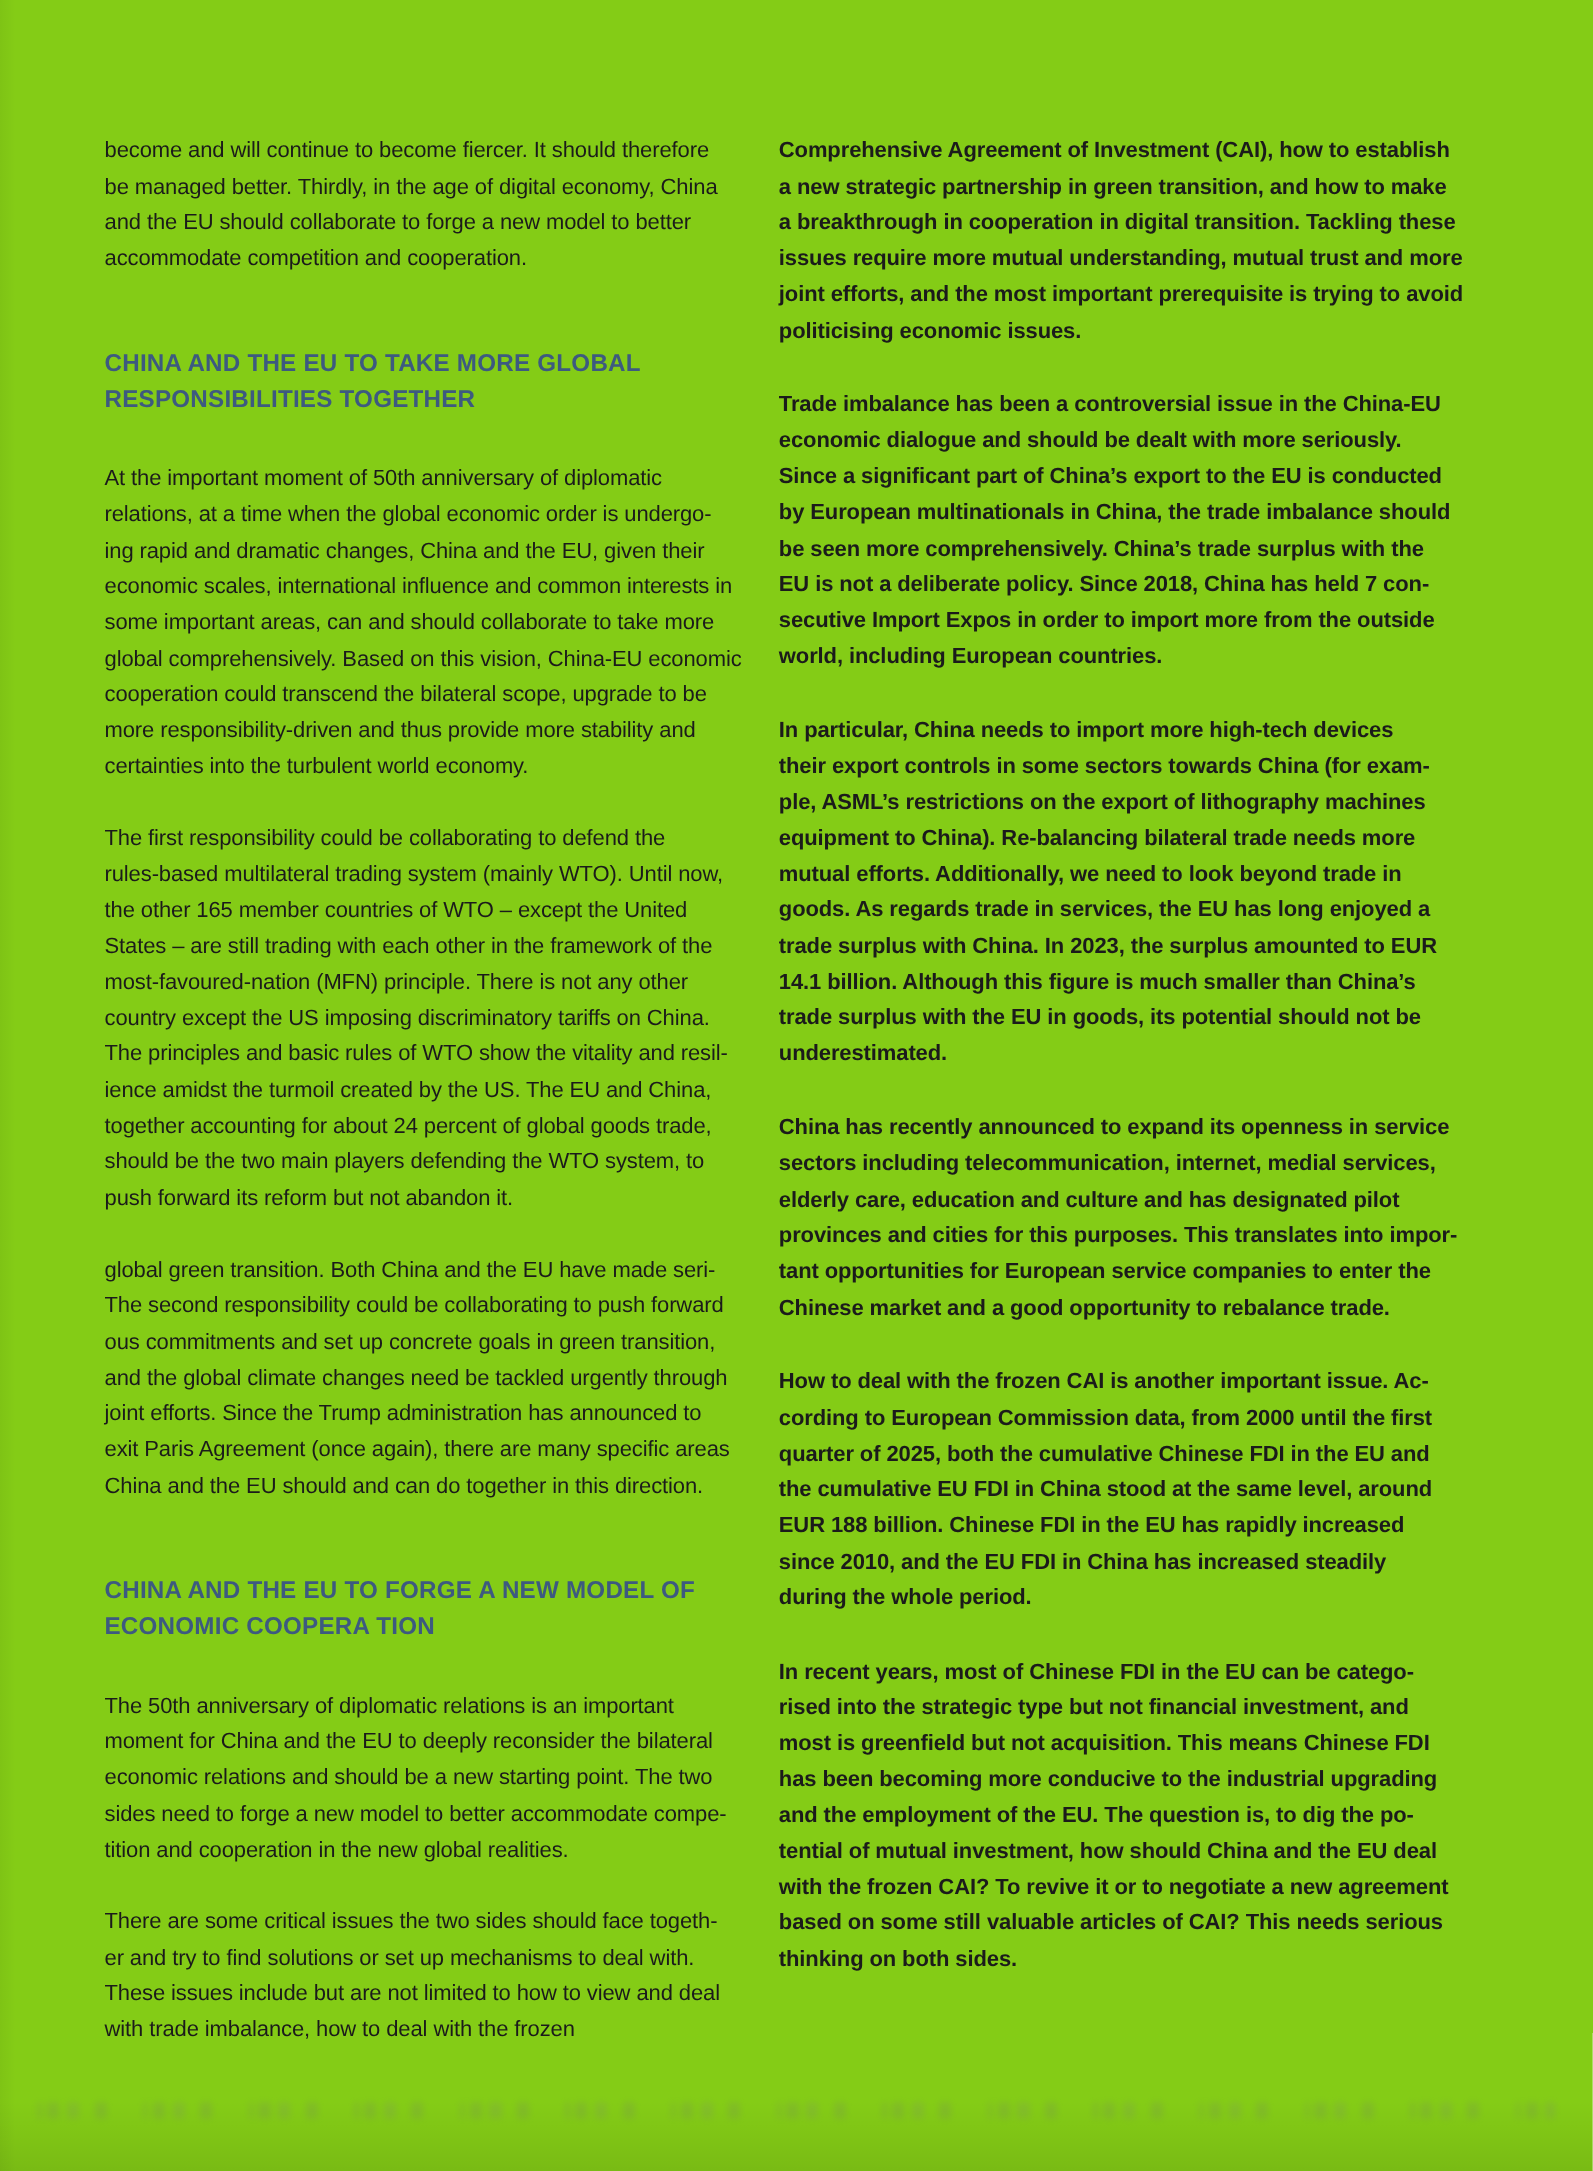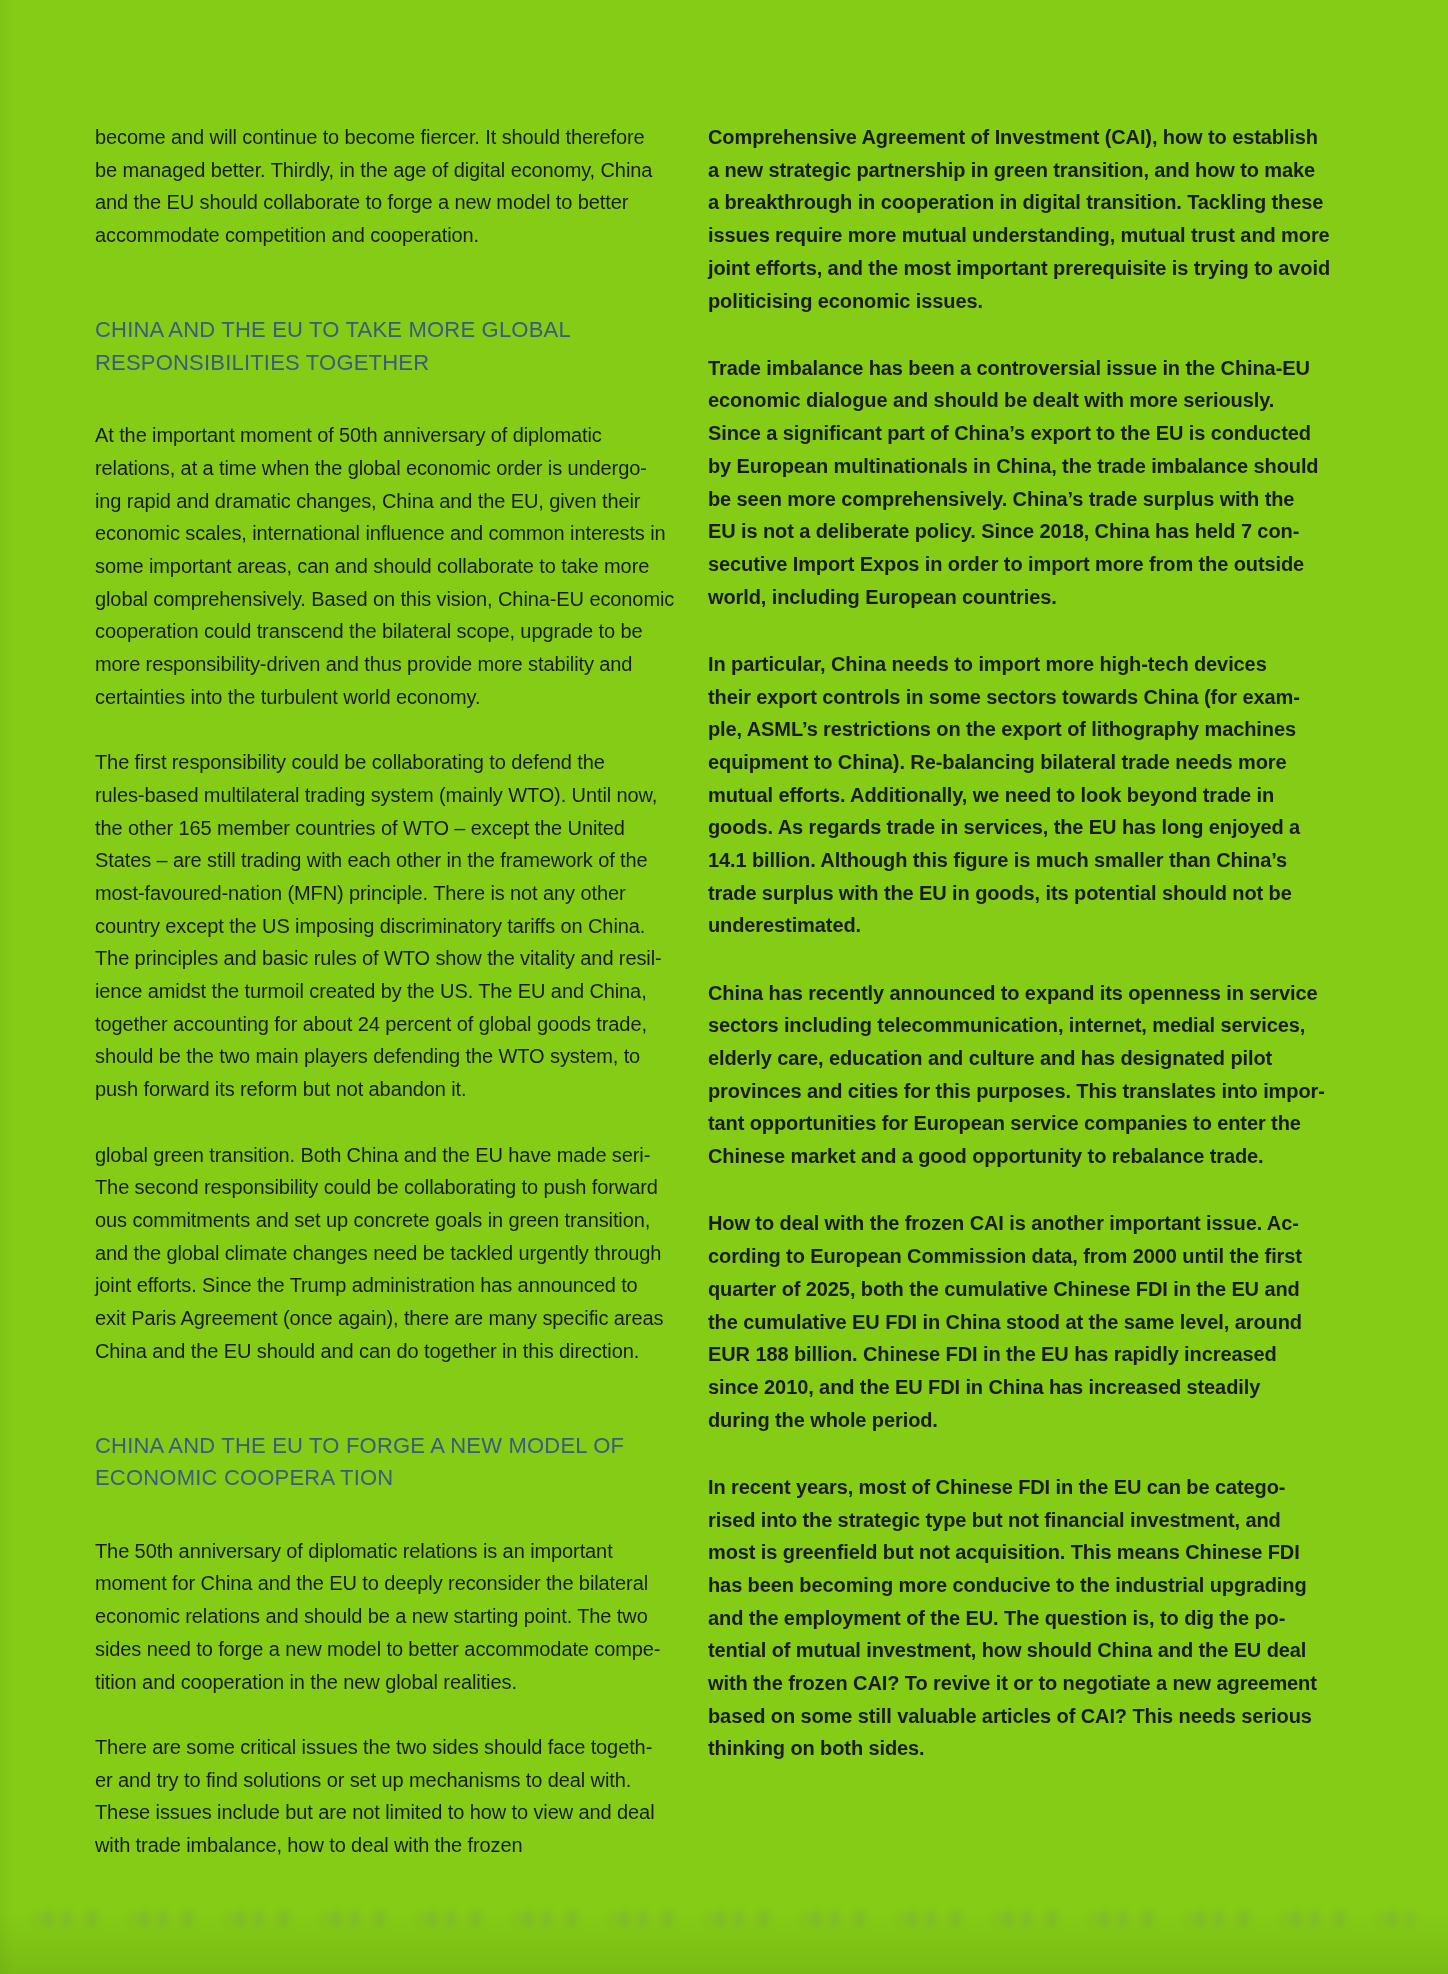--- a/index.html
+++ b/index.html
@@ -65,20 +65,21 @@
   .line {
     font-size: 20px;
     line-height: 32.7px;
     white-space: nowrap;
     letter-spacing: -0.1px;
   }
   .heading-block .line {
     font-size: 22px;
     line-height: 32.7px;
     letter-spacing: 0.2px;
+    font-weight: bold;
   }
   .page-number {
     position: absolute;
     left: 1381px;
     top: 1989px;
     font-size: 14px;
     line-height: 33px;
     color: var(--pagenum-color, #2e2e2e);
     text-align: center;
   }
@@ -170,20 +171,21 @@
         <div class="line">secutive Import Expos in order to import more from the outside</div>
         <div class="line">world, including European countries.</div>
       </div>
       <div class="para-block">
         <div class="line">In particular, China needs to import more high-tech devices</div>
         <div class="line">their export controls in some sectors towards China (for exam-</div>
         <div class="line">ple, ASML’s restrictions on the export of lithography machines</div>
         <div class="line">equipment to China). Re-balancing bilateral trade needs more</div>
         <div class="line">mutual efforts. Additionally, we need to look beyond trade in</div>
         <div class="line">goods. As regards trade in services, the EU has long enjoyed a</div>
+        <div class="line">trade surplus with China. In 2023, the surplus amounted to EUR</div>
         <div class="line">14.1 billion. Although this figure is much smaller than China’s</div>
         <div class="line">trade surplus with the EU in goods, its potential should not be</div>
         <div class="line">underestimated.</div>
       </div>
       <div class="para-block">
         <div class="line">China has recently announced to expand its openness in service</div>
         <div class="line">sectors including telecommunication, internet, medial services,</div>
         <div class="line">elderly care, education and culture and has designated pilot</div>
         <div class="line">provinces and cities for this purposes. This translates into impor-</div>
         <div class="line">tant opportunities for European service companies to enter the</div>

